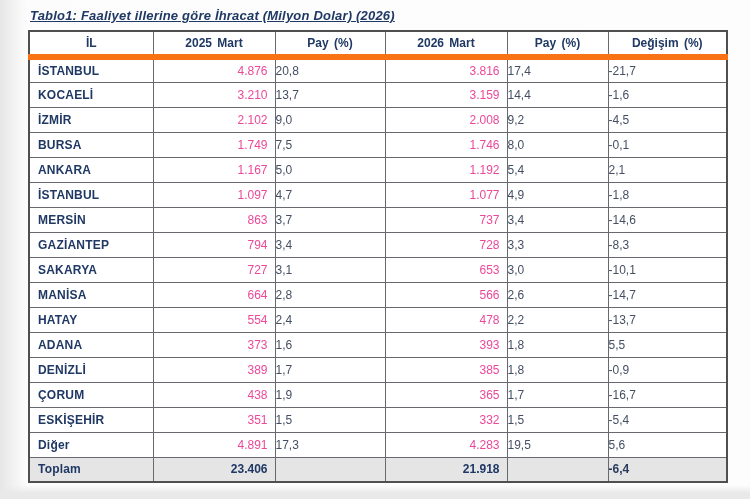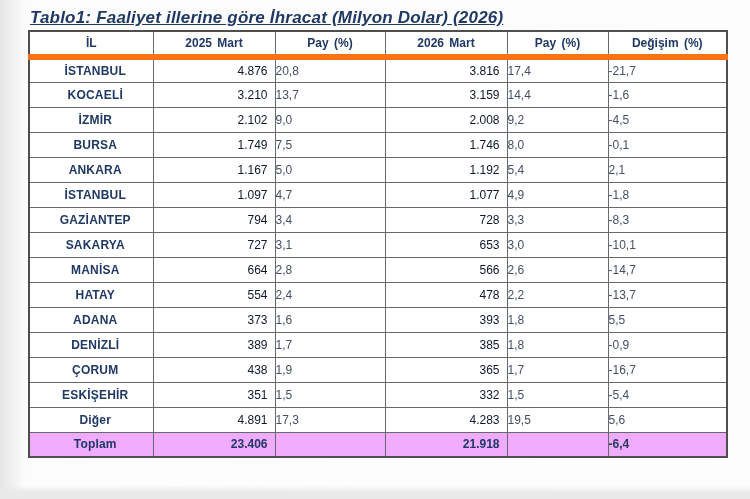--- a/index.html
+++ b/index.html
@@ -12,21 +12,21 @@
     overflow: hidden;
   }
   .stage {
     position: absolute;
     left: 0; top: 0;
     width: 750px; height: 499px;
   }
   .title {
     position: absolute;
     left: 30px; top: 8px;
-    font-size: 17px;
+    font-size: 13px;
     font-weight: bold;
     font-style: italic;
     color: #1f3864;
     text-decoration: underline;
     letter-spacing: 0.2px;
     white-space: nowrap;
   }
   table.data-table {
     position: absolute;
     left: 28px; top: 30px;
@@ -47,34 +47,34 @@
     height: 26px;
     color: #1f3864;
     font-weight: bold;
     text-align: center;
     border-bottom: 6px solid #f97316;
     word-spacing: 2px;
   }
   .data-table td.city {
     color: #1f3864;
     font-weight: bold;
-    text-align: center;
+    text-align: left;
     padding-left: 8px;
     letter-spacing: 0.2px;
   }
   .data-table td.num {
-    color: #0f172a;
+    color: #ec4899;
     text-align: right;
     padding-right: 7px;
   }
   .data-table td.pct {
     color: #454f63;
   }
   .data-table tr.total-row td {
-    background: #f0abfc;
+    background: #e5e5e5;
     font-weight: bold;
     color: #1f3864;
     border-top: 1px solid #4f4f4f;
   }
   .data-table tr.total-row td.num { color: #1f3864; }
   .data-table tr.total-row td.pct { color: #2a3a5e; margin-left: 47px; }
 </style>
 </head>
 <body>
 
@@ -143,20 +143,28 @@
         </tr>
         <tr>
           <td class="city">İSTANBUL</td>
           <td class="num">1.097</td>
           <td class="pct">4,7</td>
           <td class="num">1.077</td>
           <td class="pct">4,9</td>
           <td class="pct">-1,8</td>
         </tr>
         <tr>
+          <td class="city">MERSİN</td>
+          <td class="num">863</td>
+          <td class="pct">3,7</td>
+          <td class="num">737</td>
+          <td class="pct">3,4</td>
+          <td class="pct">-14,6</td>
+        </tr>
+        <tr>
           <td class="city">GAZİANTEP</td>
           <td class="num">794</td>
           <td class="pct">3,4</td>
           <td class="num">728</td>
           <td class="pct">3,3</td>
           <td class="pct">-8,3</td>
         </tr>
         <tr>
           <td class="city">SAKARYA</td>
           <td class="num">727</td>

